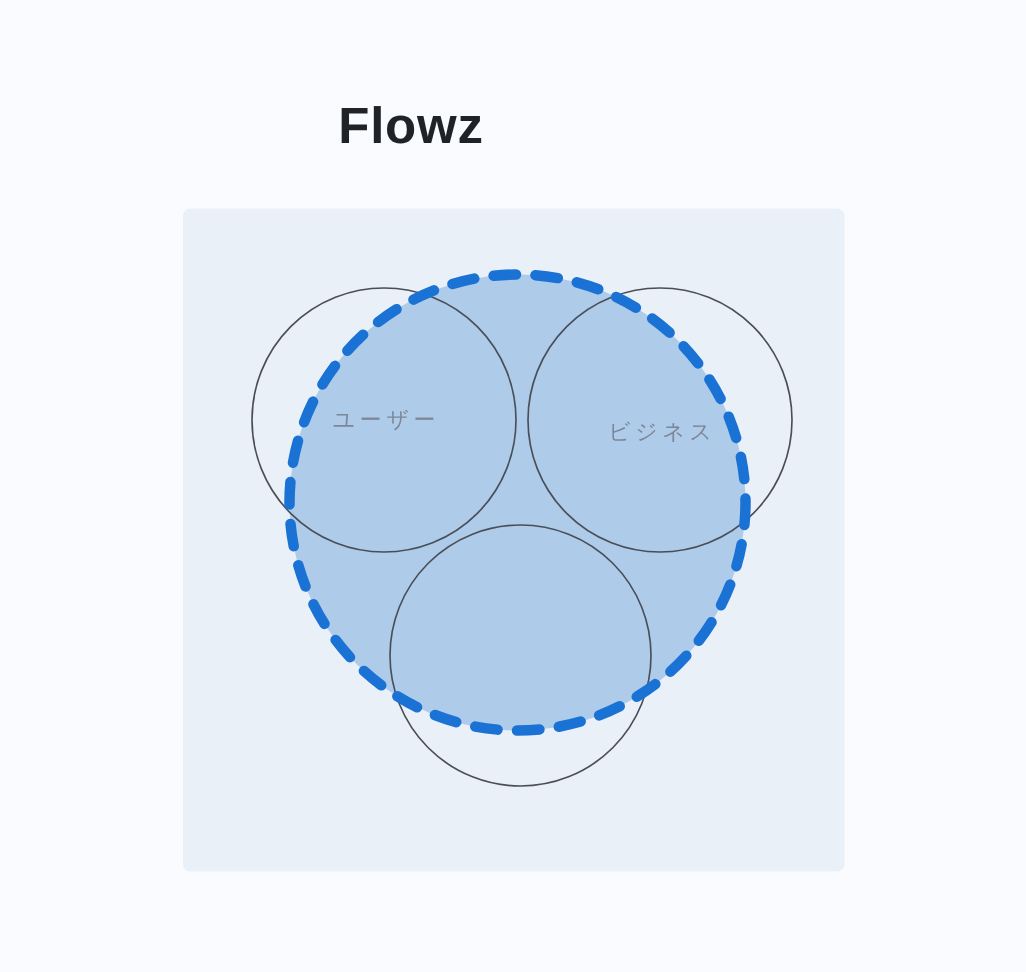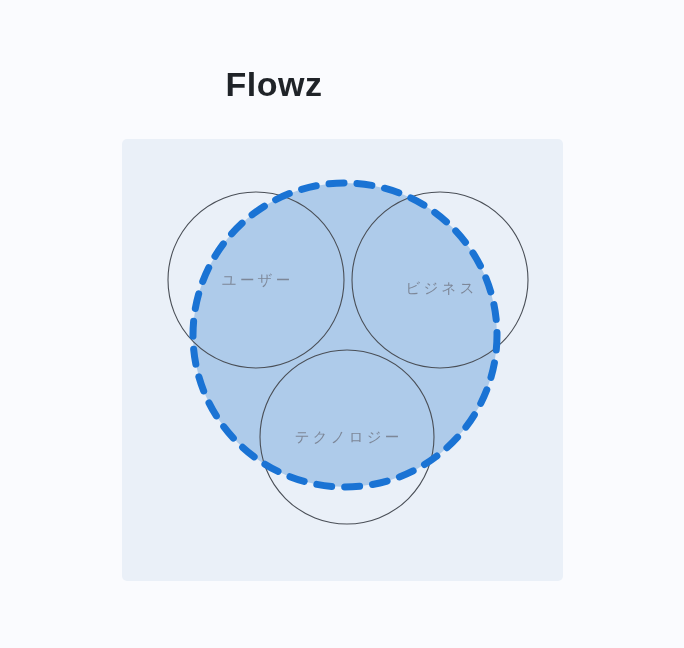--- a/index.html
+++ b/index.html
@@ -100,16 +100,15 @@
 
       <circle id="outline-technology" cx="225" cy="298" r="87" fill="none" stroke="#4a4f57" stroke-width="1.1"></circle>
 
       <circle id="highlight-stroke" cx="223" cy="196" r="152" fill="none" stroke="#1a73d4" stroke-width="7" stroke-linecap="round" stroke-dasharray="15 13"></circle>
     </svg>
 
     <div class="circle-label label-user" style="left: 134px; top: 141px; color: rgb(125, 135, 152);">ユーザー</div>
 
     <div class="circle-label label-business" style="left: 318px; top: 149px; color: rgb(125, 135, 152);">ビジネス</div>
 
-    <div class="circle-label label-technology" style="left: 225px; top: 298px; color: rgb(125, 135, 152);">テクノロジー</div>
 
   </div>
 </div>
 
 </body></html>

